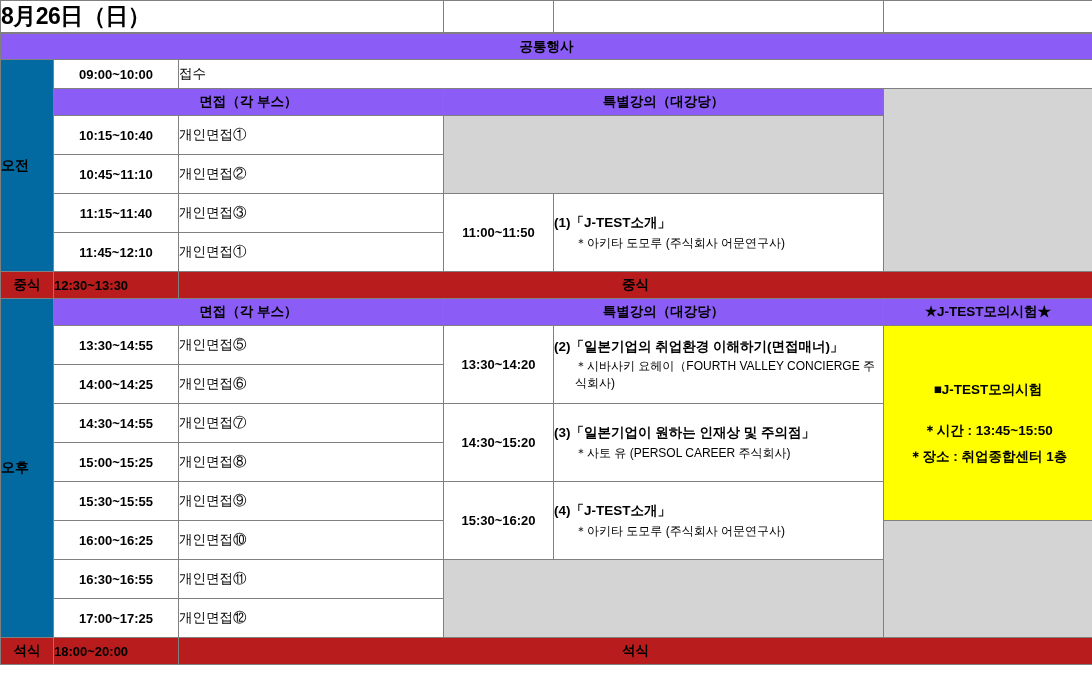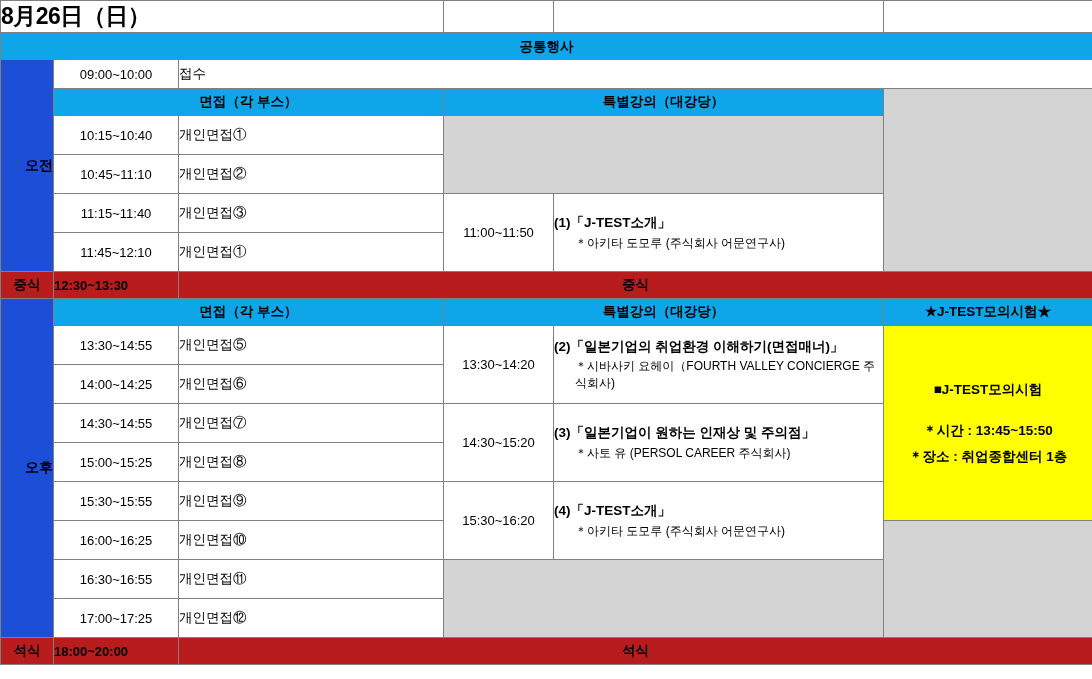--- a/index.html
+++ b/index.html
@@ -38,46 +38,46 @@
   .title-cell {
     font-size: 23px;
     font-weight: bold;
     text-align: left;
     padding-left: 6px;
     white-space: nowrap;
     letter-spacing: -0.5px;
   }
 
   .blue-hdr {
-    background: #0ea5e9;
+    background: #8b5cf6;
     font-weight: bold;
     text-align: center;
     font-size: 13.5px;
   }
   .blue-side {
-    background: #1d4ed8;
-    font-weight: bold;
-    text-align: right;
+    background: #0369a1;
+    font-weight: bold;
+    text-align: left;
     font-size: 14px;
   }
   .orange {
     background: #b91c1c;
     font-weight: bold;
     text-align: center;
     font-size: 13.5px;
   }
   .gray {
     background: #d4d4d4;
   }
   .yellow {
     background: #ffff00;
   }
 
   .time {
-    font-weight: normal;
+    font-weight: bold;
     font-size: 13px;
     text-align: center;
     white-space: nowrap;
   }
   .time-l {
     font-weight: bold;
     font-size: 13px;
     text-align: left;
     padding-left: 8px;
     white-space: nowrap;

